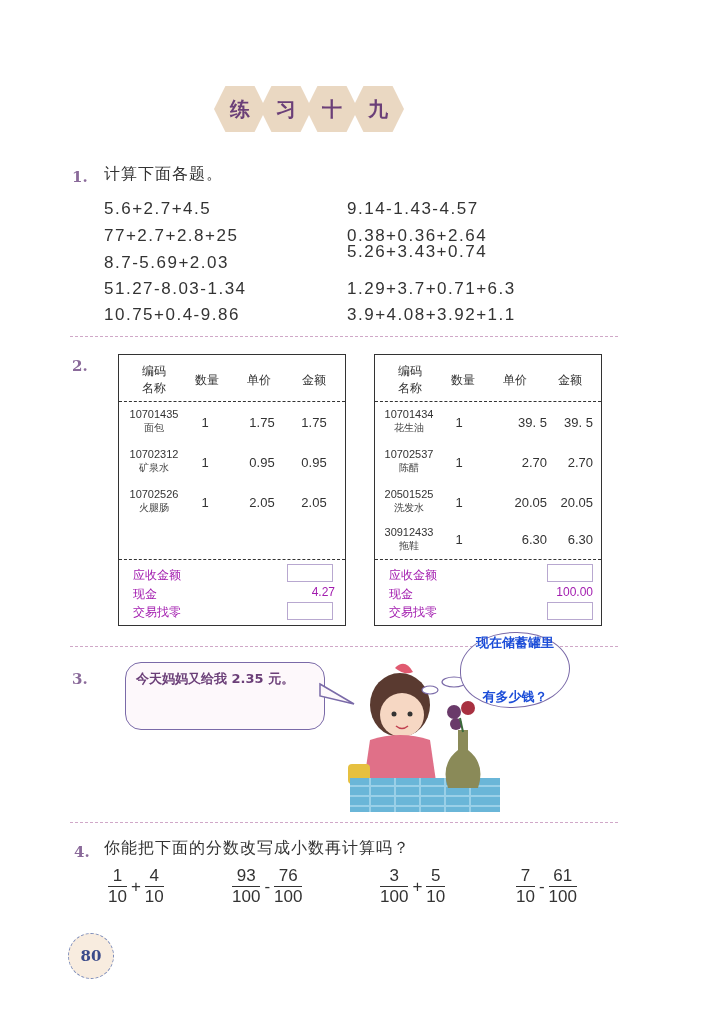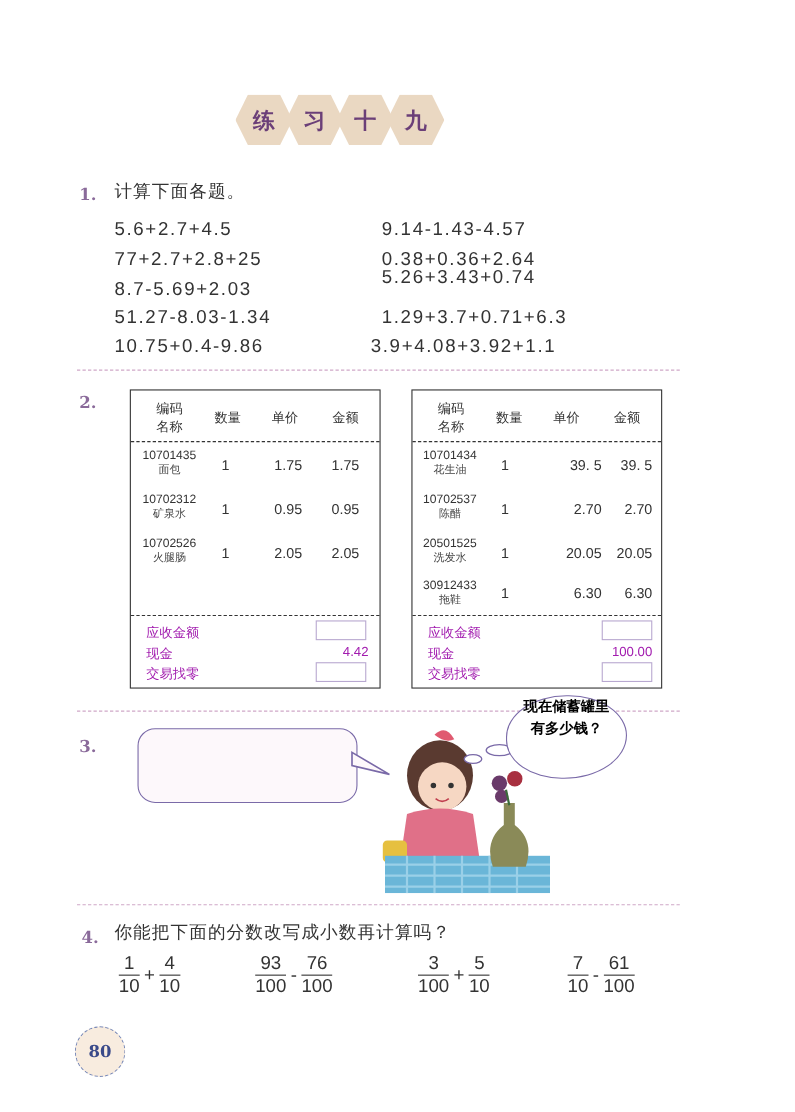--- a/index.html
+++ b/index.html
@@ -22,22 +22,22 @@
   .r-code { font-family:"Liberation Sans", sans-serif; font-size:11px; line-height:14px; }
   .r-name { font-size:10px; line-height:14px; color:#444; }
   .r-num { font-family:"Liberation Sans", sans-serif; font-size:13px; }
   .r-foot { position:absolute; font-size:12px; color:#a21caf; }
   .blank-box { position:absolute; width:44px; height:16px; border:1px solid #b8a8d0; background:#fff; }
   
   .bubble { position:absolute; left:125px; top:662px; width:200px; height:68px; border:1.5px solid #7a6aa8;
     border-radius:16px; background:#fdf8fb; padding:6px 10px; box-sizing:border-box; color:#6b3f78;
     font-size:13px; line-height:20px; font-weight:bold; }
   .cloud { position:absolute; left:460px; top:632px; width:108px; height:74px; border:1.5px solid #7a6aa8;
-    border-radius:50% 48% 52% 46%; background:#fff; color:#000000; font-size:13px; line-height:20px; font-weight:bold;
-    display:flex; flex-direction:column; align-items:center; justify-content:flex-start; }
+    border-radius:50% 48% 52% 46%; background:#fff; color:#1d4ed8; font-size:13px; line-height:20px; font-weight:bold;
+    display:flex; flex-direction:column; align-items:center; justify-content:space-between; }
   
   .frac-group { position:absolute; display:flex; align-items:center; font-family:"Liberation Sans", sans-serif; font-size:17px; color:#333; }
   .frac { display:inline-flex; flex-direction:column; align-items:center; margin:0 2px; }
   .frac .n { line-height:18px; }
   .frac .bar { width:100%; border-top:1.5px solid #333; margin:1px 0; }
   .frac .d { line-height:18px; }
   .op { margin:0 2px; }
   .page-num { position:absolute; left:68px; top:933px; width:44px; height:44px; border-radius:50%;
     background:#f8ecdf; border:1px dashed #7a8ab8; display:flex; align-items:center; justify-content:center;
     color:#3a4a8a; font-family:"DejaVu Serif", serif; font-weight:bold; font-size:15px; }
@@ -58,21 +58,21 @@
 <div class="expr" style="left:104px;top:199px;">5.6+2.7+4.5</div>
 <div class="expr" style="left:104px;top:226px;">77+2.7+2.8+25</div>
 <div class="expr" style="left:104px;top:253px;text-align:center;">8.7-5.69+2.03</div>
 <div class="expr" style="left:104px;top:279px;">51.27-8.03-1.34</div>
 <div class="expr" style="left:104px;top:305px;">10.75+0.4-9.86</div>
 
 <div class="expr" style="left:347px;top:199px;">9.14-1.43-4.57</div>
 <div class="expr" style="left:347px;top:226px;">0.38+0.36+2.64</div>
 <div class="expr" style="left:347px;top:242px;">5.26+3.43+0.74</div>
 <div class="expr" style="left:347px;top:279px;">1.29+3.7+0.71+6.3</div>
-<div class="expr" style="left:337px;top:305px;text-align:right;">3.9+4.08+3.92+1.1</div>
+<div class="expr" style="left:347px;top:305px;text-align:right;">3.9+4.08+3.92+1.1</div>
 
 <div class="dash" style="top:336px;"></div>
 
 <div class="qnum" style="left:72px;top:357px;">2.</div>
 
 <div class="receipt" style="left:118px;top:354px;width:226px;height:270px;">
   <div class="r-cell" style="left:8px;top:8px;width:54px;line-height:17px;font-size:12px;">
     <div>编码</div>
     <div>名称</div>
   </div>
@@ -106,21 +106,21 @@
     </div>
     <div class="r-cell r-num" style="left:66px;top:140px;width:40px;">1</div>
     <div class="r-cell r-num" style="left:116px;top:140px;width:54px;">2.05</div>
     <div class="r-cell r-num" style="left:168px;top:140px;width:54px;">2.05</div>
   </div>
 
   <div class="r-sep" style="top:204px;"></div>
   <div class="r-foot" style="left:14px;top:212px;">应收金额</div>
   <div class="blank-box" style="left:168px;top:209px;"></div>
   <div class="r-foot" style="left:14px;top:231px;">现金</div>
-  <div class="r-foot r-num" style="right:10px;top:230px;">4.42</div>
+  <div class="r-foot r-num" style="right:10px;top:230px;">4.27</div>
   <div class="r-foot" style="left:14px;top:249px;">交易找零</div>
   <div class="blank-box" style="left:168px;top:247px;"></div>
 </div>
 
 <div class="receipt" style="left:374px;top:354px;width:226px;height:270px;">
   <div class="r-cell" style="left:8px;top:8px;width:54px;line-height:17px;font-size:12px;">
     <div>编码</div>
     <div>名称</div>
   </div>
   <div class="r-cell" style="left:66px;top:17px;width:44px;">数量</div>
@@ -171,20 +171,21 @@
   <div class="r-foot" style="left:14px;top:231px;">现金</div>
   <div class="r-foot r-num" style="right:8px;top:230px;">100.00</div>
   <div class="r-foot" style="left:14px;top:249px;">交易找零</div>
   <div class="blank-box" style="left:172px;top:247px;"></div>
 </div>
 
 <div class="dash" style="top:646px;"></div>
 
 <div class="qnum" style="left:72px;top:670px;">3.</div>
 <div class="bubble">
+  <div>今天妈妈又给我 2.35 元。</div>
 </div>
 <svg class="abs" style="left:318px;top:680px;" width="40" height="30">
   <polygon points="2,4 36,24 2,16" fill="#fdf8fb" stroke="#7a6aa8" stroke-width="1.5"></polygon>
 </svg>
 
 <svg class="abs" style="left:340px;top:660px;" width="170" height="152">
   <ellipse cx="60" cy="45" rx="30" ry="32" fill="#5a3a30"></ellipse>
   <ellipse cx="62" cy="55" rx="22" ry="22" fill="#f6d7c3"></ellipse>
   <path d="M55,8 q10,-10 18,4 q-8,4 -18,-4z" fill="#e05a70"></path>
   <circle cx="54" cy="54" r="2.5" fill="#333"></circle>

